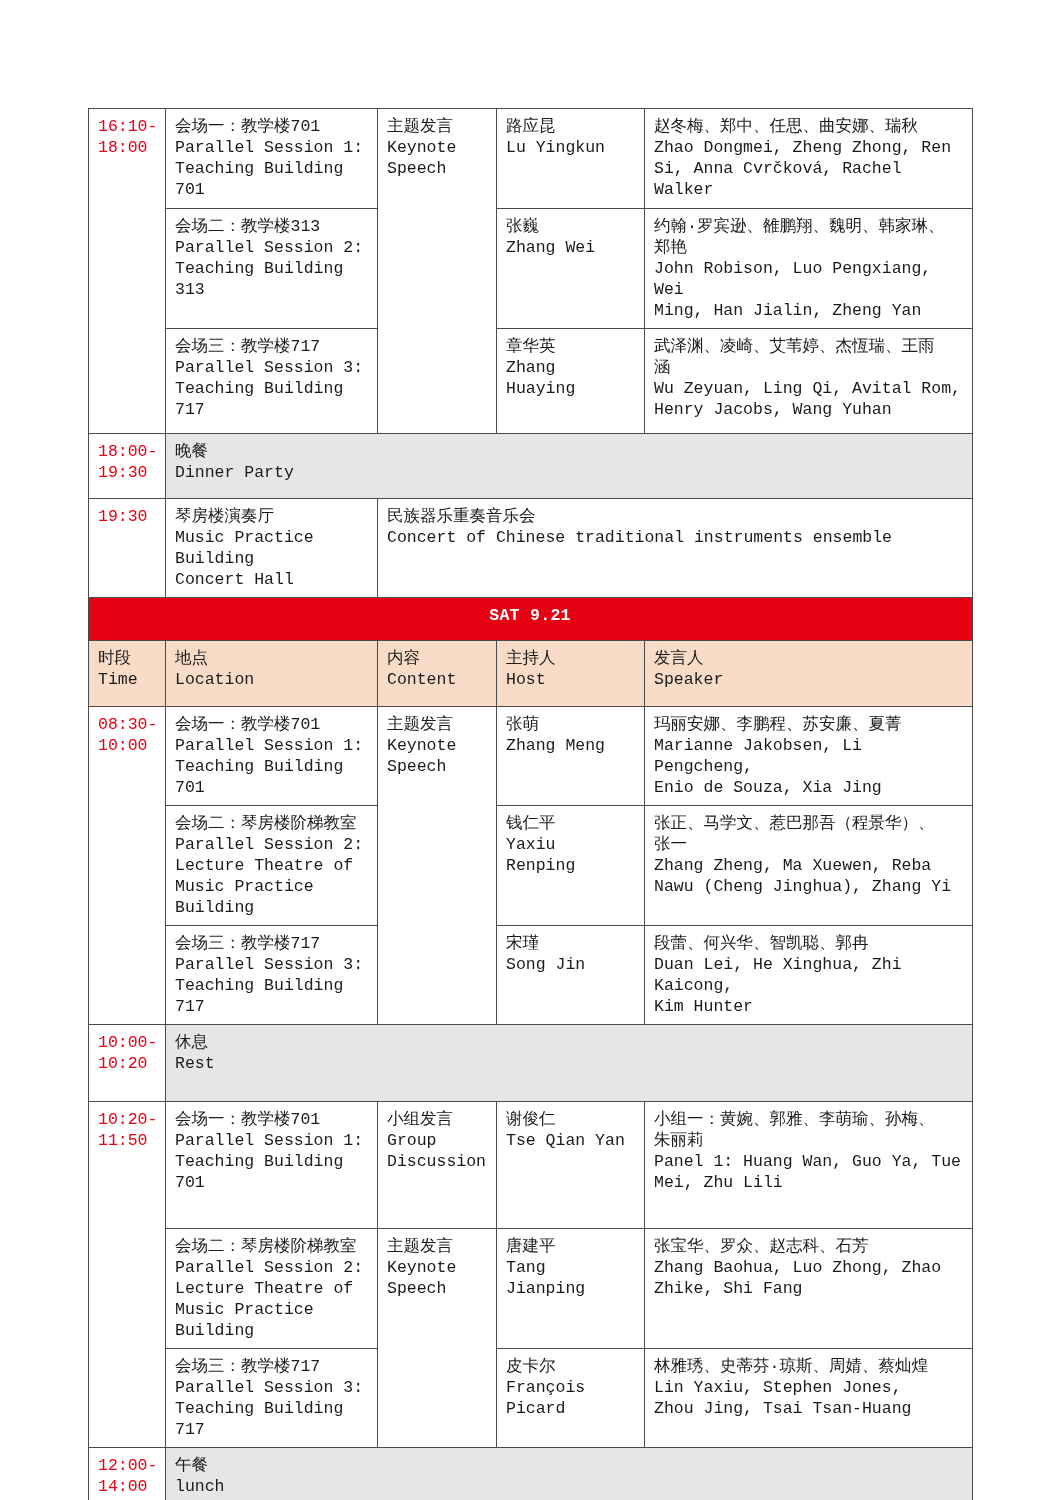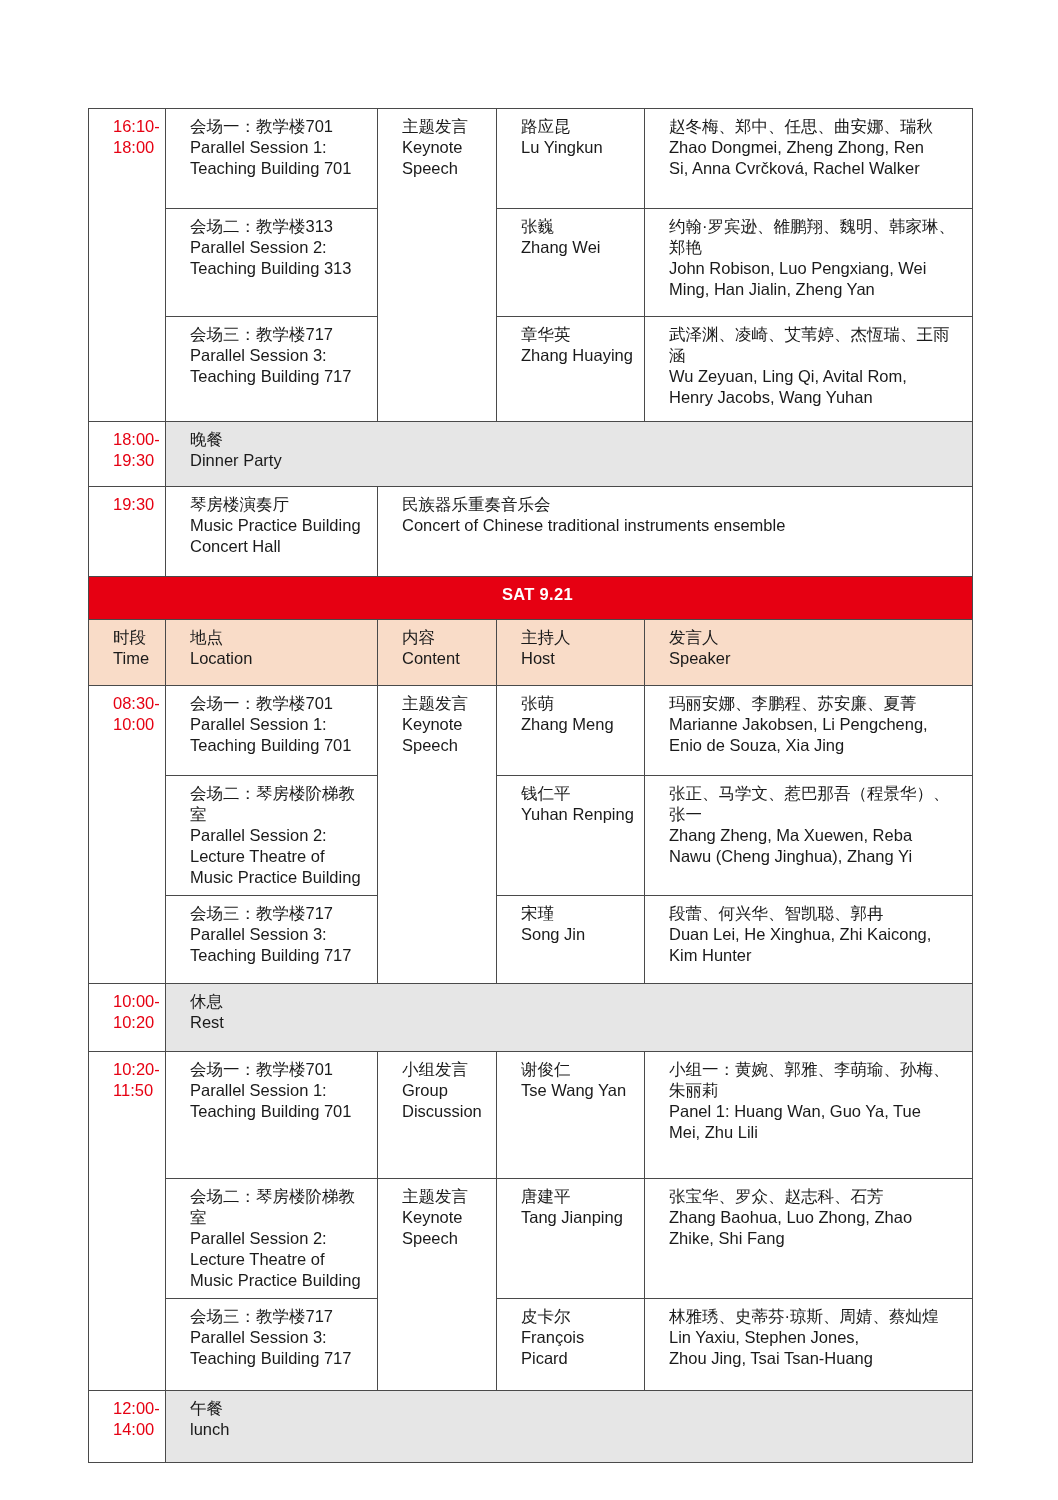--- a/index.html
+++ b/index.html
@@ -17,26 +17,27 @@
   table.schedule {
     position: absolute;
     left: 88px;
     top: 108px;
     width: 884px;
     border-collapse: collapse;
     table-layout: fixed;
   }
   table.schedule td {
     border: 1px solid var(--border-gray, #4a4a4a);
-    padding: 7px 10px 7px 24px;
+    padding: 7px 10px 7px 9px;
     font-size: 16.5px;
     line-height: 21px;
     vertical-align: top;
     white-space: pre-line;
     overflow: hidden;
+    font-family: Liberation Mono, monospace;
   }
   td.time {
     color: var(--accent-red, #e60012);
     vertical-align: middle;
   }
   td.mid {
     vertical-align: middle;
   }
   td.meal {
     background: var(--band-gray, #e6e6e6);
@@ -158,55 +159,55 @@
       <td>玛丽安娜、李鹏程、苏安廉、夏菁
 Marianne Jakobsen, Li Pengcheng,
 Enio de Souza, Xia Jing</td>
     </tr>
     <tr style="height:110px">
       <td>会场二：琴房楼阶梯教室
 Parallel Session 2:
 Lecture Theatre of
 Music Practice Building</td>
       <td>钱仁平
-Yuhan Renping</td>
+Yaxiu Renping</td>
       <td>张正、马学文、惹巴那吾（程景华）、
 张一
 Zhang Zheng, Ma Xuewen, Reba
 Nawu (Cheng Jinghua), Zhang Yi</td>
     </tr>
     <tr style="height:88px">
       <td>会场三：教学楼717
 Parallel Session 3:
 Teaching Building 717</td>
       <td>宋瑾
 Song Jin</td>
       <td>段蕾、何兴华、智凯聪、郭冉
 Duan Lei, He Xinghua, Zhi Kaicong,
 Kim Hunter</td>
     </tr>
 
-    <tr style="height:68px">
+    <tr style="height:77px">
       <td class="time">10:00-
 10:20</td>
       <td class="meal" colspan="4">休息
 Rest</td>
     </tr>
 
     <tr style="height:127px">
       <td class="time" rowspan="3">10:20-
 11:50</td>
       <td>会场一：教学楼701
 Parallel Session 1:
 Teaching Building 701</td>
       <td>小组发言
 Group
 Discussion</td>
       <td>谢俊仁
-Tse Wang Yan</td>
+Tse Qian Yan</td>
       <td>小组一：黄婉、郭雅、李萌瑜、孙梅、
 朱丽莉
 Panel 1: Huang Wan, Guo Ya, Tue
 Mei, Zhu Lili</td>
     </tr>
     <tr style="height:108px">
       <td>会场二：琴房楼阶梯教室
 Parallel Session 2:
 Lecture Theatre of
 Music Practice Building</td>

